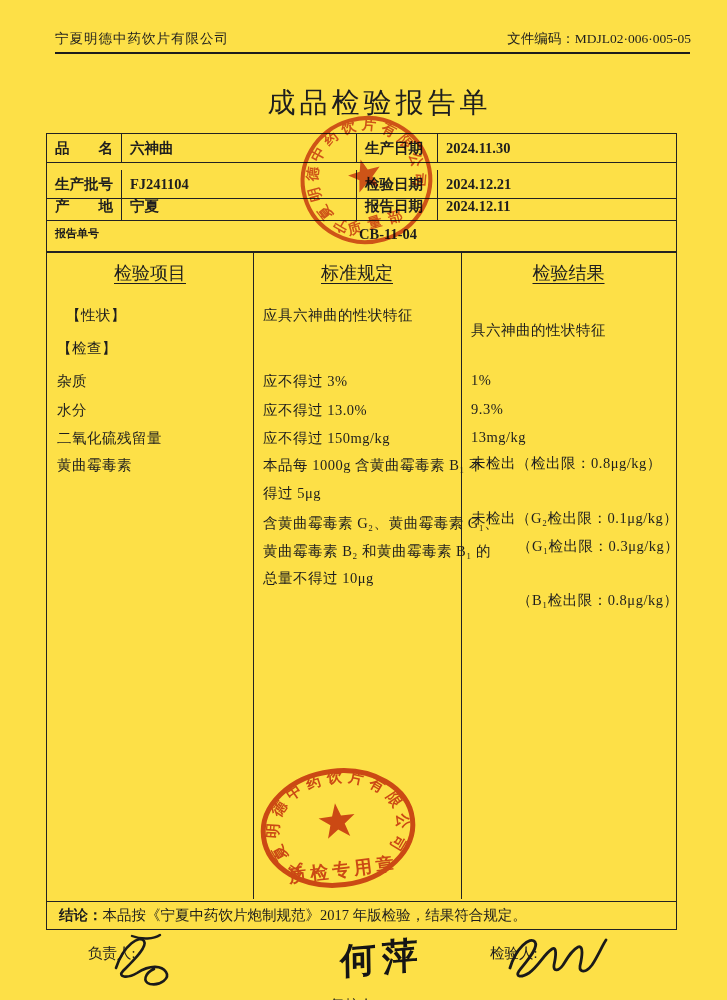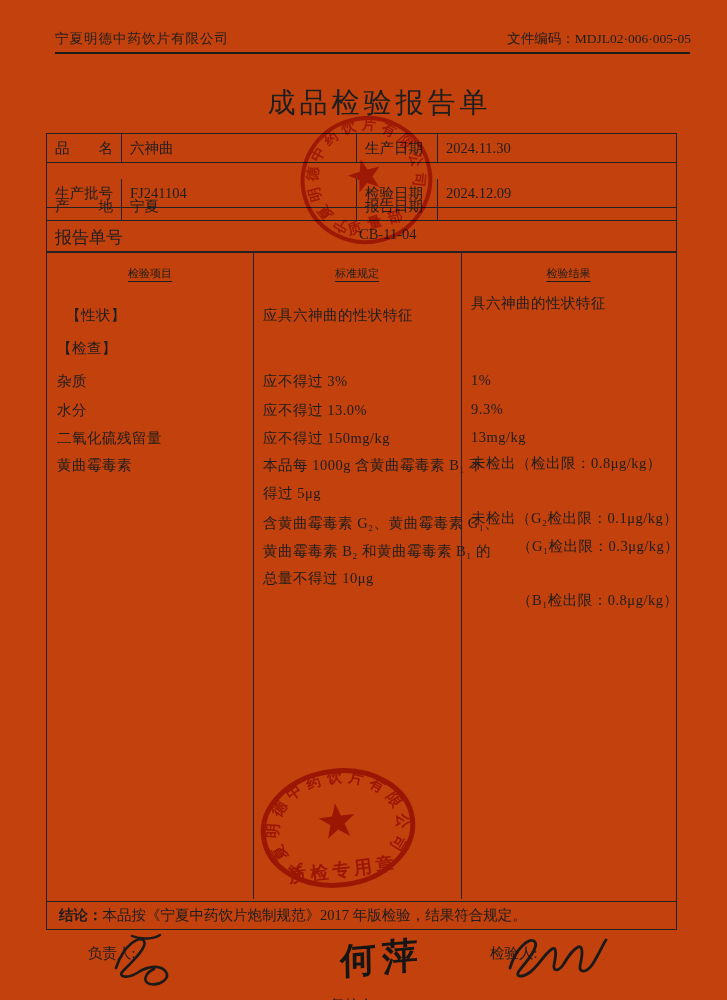--- a/index.html
+++ b/index.html
@@ -1,43 +1,43 @@
 <!DOCTYPE html>
 <html><head>
 <meta charset="utf-8">
 <style>
   * { margin:0; padding:0; box-sizing:border-box; }
   body { width:727px; height:1000px; background:#ffffff;
          font-family:"Liberation Serif","DejaVu Serif",serif; color:#1e1e1e; }
-  .page { position:relative; width:727px; height:1000px; background:#c2410c; overflow:hidden; }
+  .page { position:relative; width:727px; height:1000px; background:#fde047; overflow:hidden; }
 
   
   .hdr-company { position:absolute; left:55px; top:30px; font-size:13.5px; letter-spacing:1px; }
   .hdr-code    { position:absolute; right:36px; top:30px; font-size:13.5px; }
   .hdr-rule    { position:absolute; left:55px; top:52px; width:635px; border-top:2px solid #1c1c1c; }
 
   
   .title { position:absolute; left:16px; top:84px; width:100%; text-align:center;
            font-size:28px; font-weight:normal; letter-spacing:4px; }
 
   
-  .info { position:absolute; left:46px; top:133px; width:631px; height:119px; border:1.6px solid #222; }
+  .info { position:absolute; left:46px; top:133px; width:631px; height:119px; border:1.6px solid #222;font-weight:bold; }
   .irow { position:absolute; left:0; right:0; height:29px; border-bottom:1px solid #222; display:flex; }
-  .irow.r1{top:0}.irow.r2{top:45px}.irow.r3{top:58px}
+  .irow.r1{top:0}.irow.r2{top:36px}.irow.r3{top:58px}
   .irow.r4{top:87px; height:28px; border-bottom:none; position:absolute;}
   .ic { border-right:1px solid #222; display:flex; align-items:center; padding-left:8px;
         font-size:14.5px; overflow:hidden; white-space:nowrap; }
   .ic.c1{width:75px} .ic.c2{width:235px} .ic.c3{width:81px} .ic.c4{flex:1; border-right:none;}
-  .r4lbl { position:absolute; left:8px; top:5px; font-size:17px; }
+  .r4lbl { position:absolute; left:8px; top:5px; font-size:11px; }
   .r4val { position:absolute; left:312px; top:5px; font-size:14.5px; }
 
   
   .main { position:absolute; left:46px; top:252px; width:631px; height:678px; border:1.6px solid #222; }
   .mth { display:flex; height:40px; }
-  .mth-cell { display:flex; align-items:center; justify-content:center; font-size:11px; }
+  .mth-cell { display:flex; align-items:center; justify-content:center; font-size:18px; }
   .mth-cell.h1{width:206px}.mth-cell.h2{width:208px}.mth-cell.h3{flex:1}
   .u { text-decoration:underline; text-underline-offset:4px; }
   .vline { position:absolute; top:0; width:1px; height:646px; background:#222; }
   .v1{left:206px}.v2{left:414px}
   .ln { position:absolute; font-size:14.5px; white-space:nowrap; letter-spacing:0.5px; }
   .concl { position:absolute; left:0; right:0; bottom:0; height:28px; border-top:1.6px solid #222;
            display:flex; align-items:center; padding-left:12px; font-size:14.5px; white-space:nowrap; }
   .concl .b { font-weight:bold; }
 
   
@@ -66,26 +66,27 @@
     <div class="irow r1">
       <div class="ic c1">品　　名</div>
       <div class="ic c2">六神曲</div>
       <div class="ic c3">生产日期</div>
       <div class="ic c4">2024.11.30</div>
     </div>
     <div class="irow r2">
       <div class="ic c1">生产批号</div>
       <div class="ic c2">FJ241104</div>
       <div class="ic c3">检验日期</div>
-      <div class="ic c4">2024.12.09</div>
+      <div class="ic c4">2024.12.21</div>
     </div>
     <div class="irow r3">
       <div class="ic c1">产　　地</div>
       <div class="ic c2">宁夏</div>
       <div class="ic c3">报告日期</div>
+      <div class="ic c4">2024.12.11</div>
     </div>
     <div class="irow r4">
       <span class="r4lbl">报告单号</span>
       <span class="r4val">CB-11-04</span>
     </div>
   </div>
 
   <div class="main">
     <div class="mth">
       <div class="mth-cell h1">
@@ -111,21 +112,21 @@
     <span class="ln" style="left:216px;top:53px">应具六神曲的性状特征</span>
     <span class="ln" style="left:216px;top:119px">应不得过 3%</span>
     <span class="ln" style="left:216px;top:148px">应不得过 13.0%</span>
     <span class="ln" style="left:216px;top:176px">应不得过 150mg/kg</span>
     <span class="ln" style="left:216px;top:203px">本品每 1000g 含黄曲霉毒素 B₁ 不</span>
     <span class="ln" style="left:216px;top:231px">得过 5μg</span>
     <span class="ln" style="left:216px;top:261px">含黄曲霉毒素 G₂、黄曲霉毒素 G₁、</span>
     <span class="ln" style="left:216px;top:289px">黄曲霉毒素 B₂ 和黄曲霉毒素 B₁ 的</span>
     <span class="ln" style="left:216px;top:316px">总量不得过 10μg</span>
 
-    <span class="ln" style="left:424px;top:41px">具六神曲的性状特征</span>
+    <span class="ln" style="left:424px;top:68px">具六神曲的性状特征</span>
     <span class="ln" style="left:424px;top:119px">1%</span>
     <span class="ln" style="left:424px;top:148px">9.3%</span>
     <span class="ln" style="left:424px;top:176px">13mg/kg</span>
     <span class="ln" style="left:424px;top:201px">未检出（检出限：0.8μg/kg）</span>
     <span class="ln" style="left:424px;top:256px">未检出（G₂检出限：0.1μg/kg）</span>
     <span class="ln" style="left:470px;top:284px">（G₁检出限：0.3μg/kg）</span>
     <span class="ln" style="left:470px;top:338px">（B₁检出限：0.8μg/kg）</span>
 
     <div class="concl">
       <span class="b">结论：</span>

